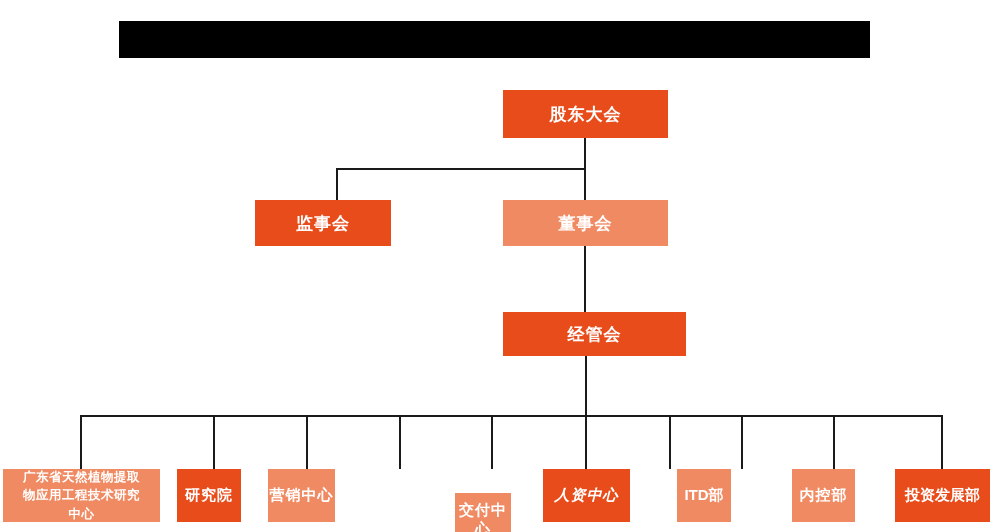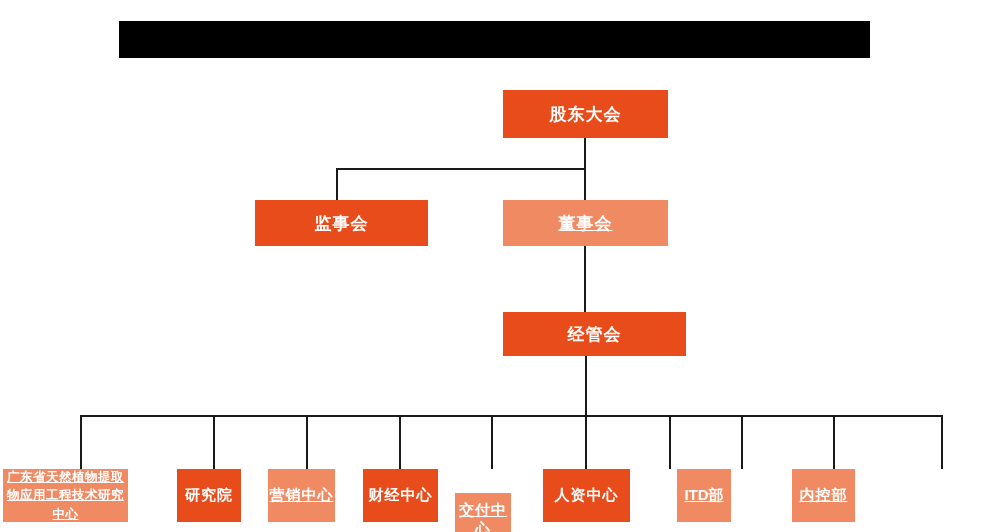--- a/index.html
+++ b/index.html
@@ -21,37 +21,37 @@
     position: absolute;
     display: flex;
     align-items: center;
     justify-content: center;
     color: var(--text, #ffffff);
     font-weight: bold;
     text-align: center;
     letter-spacing: 1px;
   }
   .primary   { background: var(--primary, #E84C1B); }
-  .secondary { background: var(--secondary, #F08A62); text-decoration: underline; }
+  .secondary { background: var(--secondary, #F08A62); }
   .line { position: absolute; background: var(--line, #1a1a1a); }
 
   
   .n-root        { left: 503px; top:  90px; width: 165px; height: 48px; font-size: 17px; }
-  .n-supervisory { left: 255px; top: 200px; width: 173px; height: 46px; font-size: 17px; }
+  .n-supervisory { left: 255px; top: 200px; width: 136px; height: 46px; font-size: 17px; }
   .n-board       { left: 503px; top: 200px; width: 165px; height: 46px; font-size: 17px; }
   .n-mgmt        { left: 503px; top: 312px; width: 183px; height: 44px; font-size: 17px; }
 
   
   .dept { top: 469px; height: 53px; font-size: 15px; }
-  .d1  { left:   3px; width: 125px; font-size: 12.5px; letter-spacing: 0.5px; line-height: 1.45; padding: 0 2px; }
+  .d1  { left:   3px; width: 157px; font-size: 12.5px; letter-spacing: 0.5px; line-height: 1.45; padding: 0 15px; }
   .d2  { left: 177px; width:  64px; }
   .d3  { left: 268px; width:  67px; }
   .d4  { left: 363px; width:  75px; }
   .d5  { left: 455px; width:  56px; margin-top: 24px; }
-  .d6  { left: 543px; width:  87px; }
+  .d6  { left: 543px; width:  87px; font-style: italic; }
   .d7  { left: 677px; width:  54px; letter-spacing: 0; }
   .d8  { left: 712px; width:  60px; letter-spacing: 0; }
   .d9  { left: 792px; width:  63px; }
   .d10 { left: 895px; width:  95px; letter-spacing: 0; }
 
   
   .l-root-down        { left: 584px; top: 138px; width:   2px; height: 31px; }
   .l-branch-h         { left: 336px; top: 168px; width: 250px; height:  2px; }
   .l-supervisory-down { left: 336px; top: 168px; width:   2px; height: 32px; }
   .l-board-down       { left: 584px; top: 168px; width:   2px; height: 32px; }
@@ -92,19 +92,19 @@
   <div class="node primary n-root">股东大会</div>
 
   <div class="node primary n-supervisory">监事会</div>
   <div class="node secondary n-board">董事会</div>
 
   <div class="node primary n-mgmt">经管会</div>
 
   <div class="node secondary dept d1">广东省天然植物提取物应用工程技术研究中心</div>
   <div class="node primary   dept d2">研究院</div>
   <div class="node secondary dept d3">营销中心</div>
-  <div class="node primary   dept d4">财经中心</div>
   <div class="node secondary dept d5">交付中心</div>
   <div class="node primary   dept d6">人资中心</div>
   <div class="node secondary dept d7">ITD部</div>
   <div class="node secondary dept d9">内控部</div>
+  <div class="node primary   dept d10">投资发展部</div>
 
 </div>
 
 </body></html>

